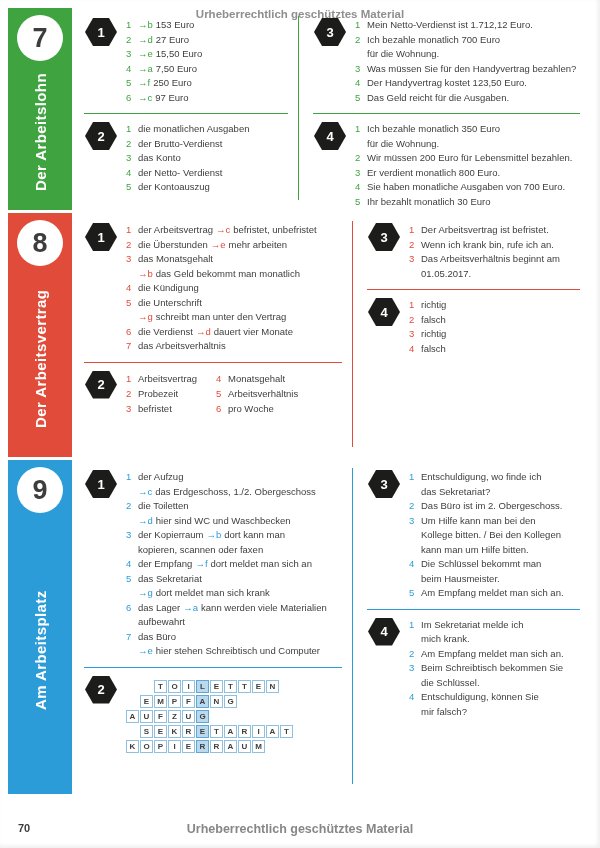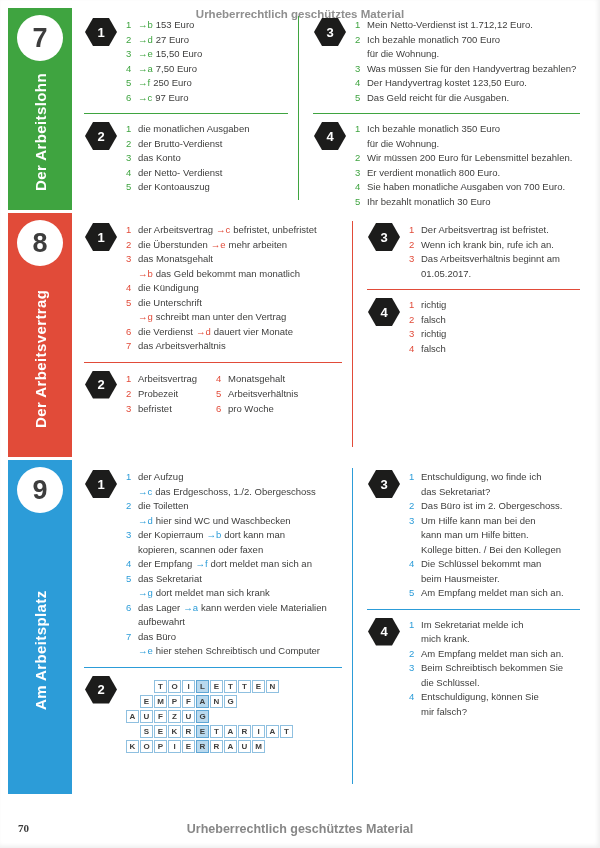--- a/index.html
+++ b/index.html
@@ -5,21 +5,21 @@
   * { margin:0; padding:0; box-sizing:border-box; }
   html,body { background:#e8e8e8; }
   body { font-family:"Liberation Sans", sans-serif; }
   .page { position:relative; width:600px; height:848px; background:#ffffff; overflow:hidden;
           box-shadow: inset -2px -2px 4px rgba(0,0,0,0.07); padding-left: 32px; }
 
   .watermark-top { position:absolute; top:8px; left:0; right:0; text-align:center;
                    color:#8f8f8f; font-size:11.5px; font-weight:bold; z-index:0; }
   .watermark-bottom { position:absolute; bottom:12px; left:0; right:0; text-align:center;
                       color:#878787; font-size:12.5px; font-weight:bold; }
-  .page-num { position:absolute; bottom:14px; left:18px; font-size:11px; font-weight:bold; color:#3c3c3c;font-family:Liberation Serif, serif; }
+  .page-num { position:absolute; bottom:14px; left:18px; font-size:11px; font-weight:bold; color:#3c3c3c; }
 
   .chapters { position:absolute; top:8px; left:8px; right:6px; z-index:1;
               display:flex; flex-direction:column; gap:3px; }
   .chapter { display:flex; }
   .ch-7 { height:202px; } .ch-8 { height:244px; } .ch-9 { height:334px; }
 
   .band { width:64px; flex:none; background:var(--c); display:flex; flex-direction:column; align-items:center; }
   .circle { width:46px; height:46px; flex:none; border-radius:50%; background:#fff; margin-top:7px;
             display:flex; align-items:center; justify-content:center;
             font-size:27px; font-weight:bold; color:#3d3d3d; }
@@ -494,25 +494,25 @@
                 <div class="line">
                   <span class="num">2</span>
                   <span class="txt"><span class="seg">Das Büro ist im 2. Obergeschoss.</span></span>
                 </div>
                 <div class="line">
                   <span class="num">3</span>
                   <span class="txt"><span class="seg">Um Hilfe kann man bei den</span></span>
                 </div>
                 <div class="line">
                   <span class="num"></span>
+                  <span class="txt"><span class="seg">Kollege bitten. / Bei den Kollegen</span></span>
+                </div>
+                <div class="line">
+                  <span class="num"></span>
                   <span class="txt"><span class="seg">kann man um Hilfe bitten.</span></span>
-                </div>
-                <div class="line">
-                  <span class="num"></span>
-                  <span class="txt"><span class="seg">Kollege bitten. / Bei den Kollegen</span></span>
                 </div>
                 <div class="line">
                   <span class="num">4</span>
                   <span class="txt"><span class="seg">Die Schlüssel bekommt man</span></span>
                 </div>
                 <div class="line">
                   <span class="num"></span>
                   <span class="txt"><span class="seg">beim Hausmeister.</span></span>
                 </div>
                 <div class="line">

